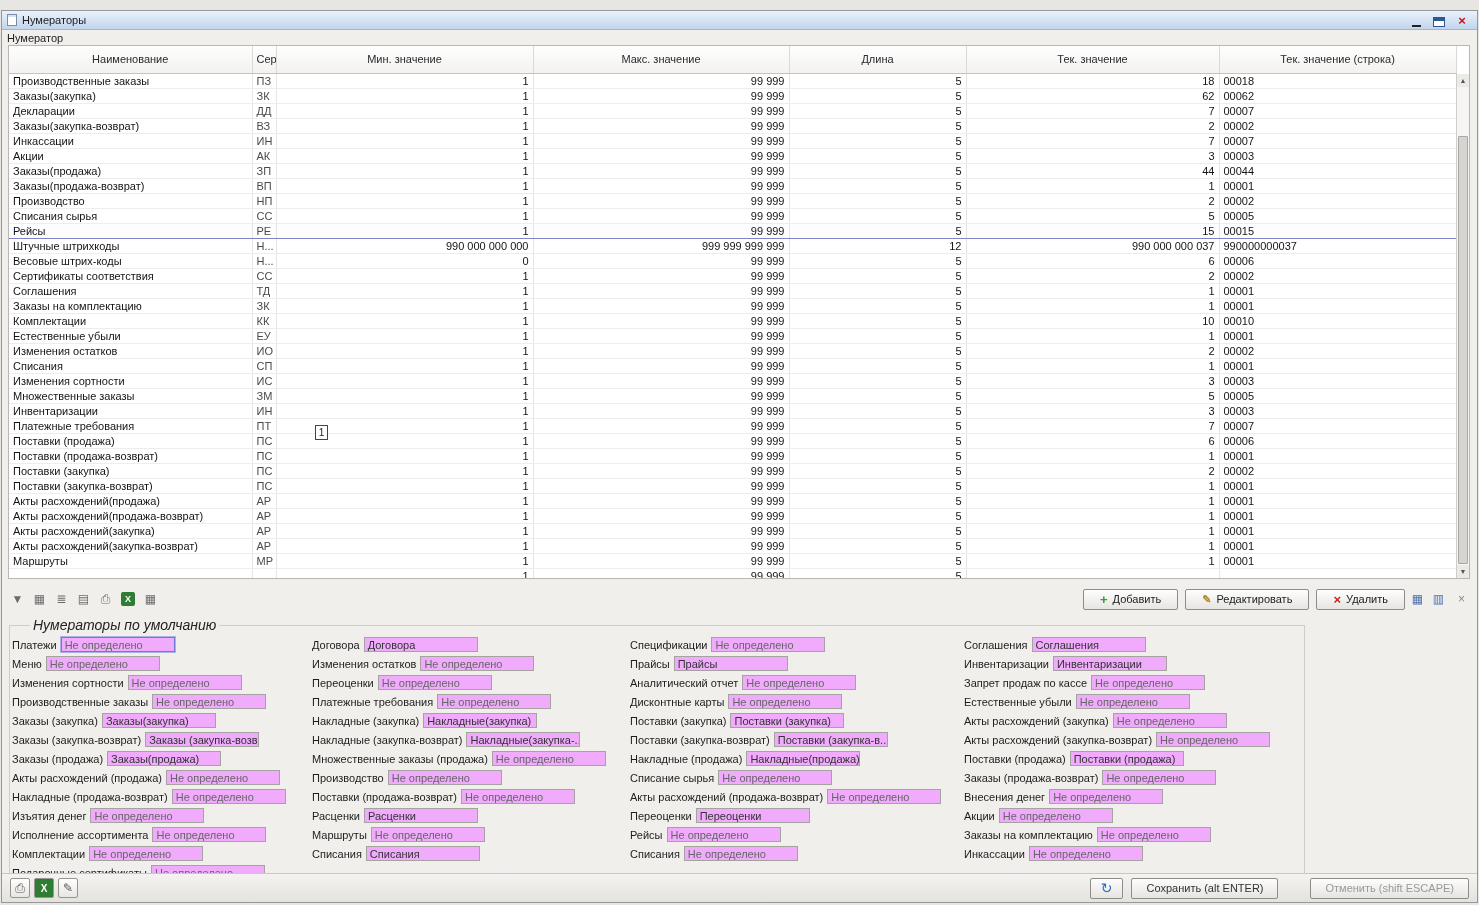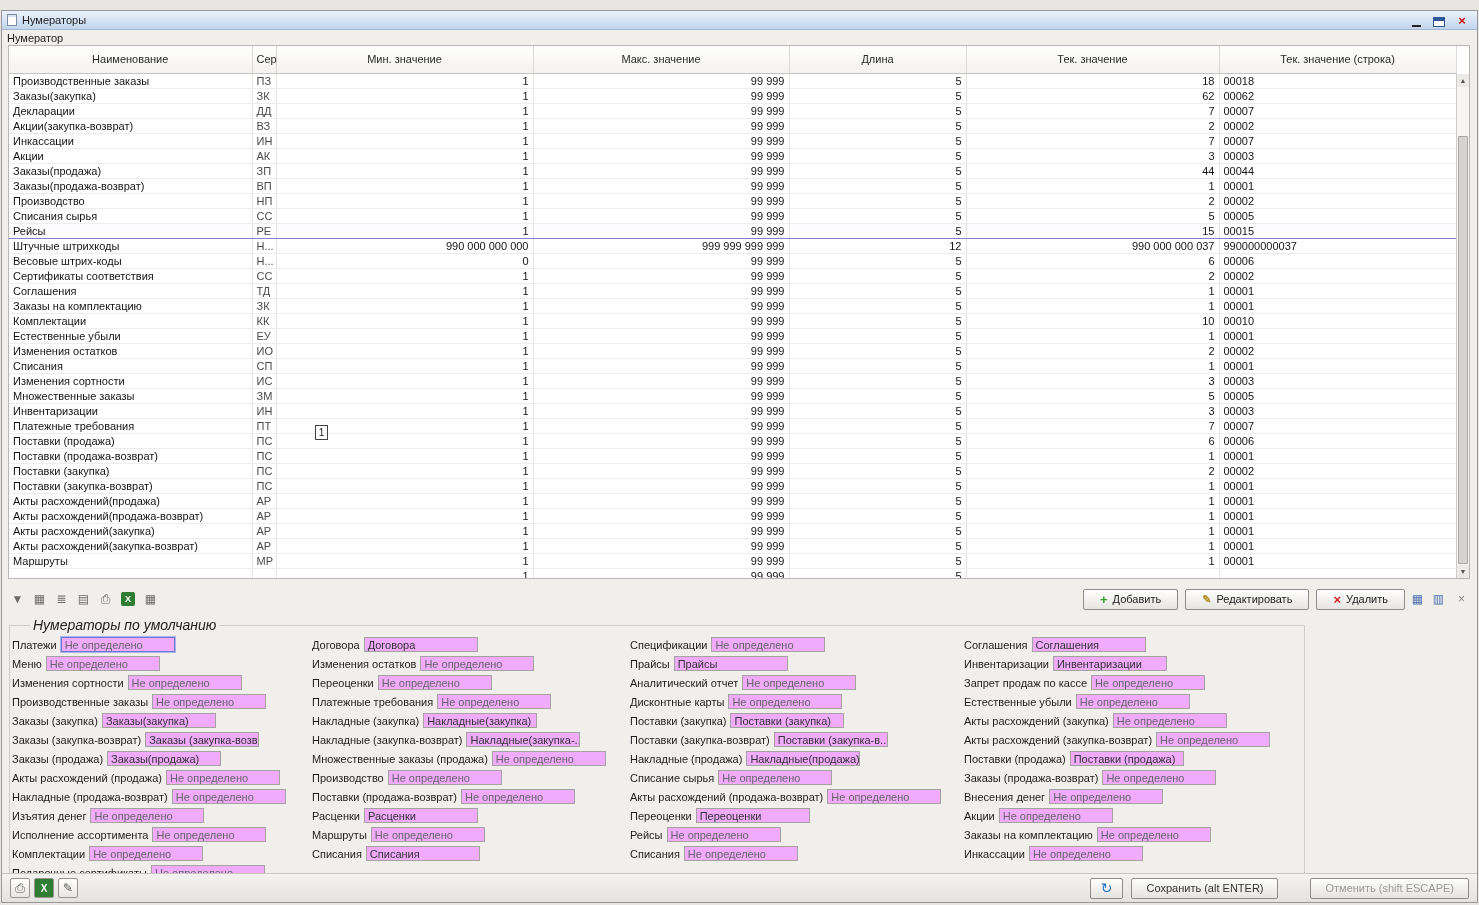--- a/index.html
+++ b/index.html
@@ -186,21 +186,21 @@
           <tr>
             <td class="col0">Декларации</td>
             <td class="col1">ДД</td>
             <td class="col2">1</td>
             <td class="col3">99 999</td>
             <td class="col4">5</td>
             <td class="col5">7</td>
             <td class="col6">00007</td>
           </tr>
           <tr>
-            <td class="col0">Акции(закупка-возврат)</td>
+            <td class="col0">Заказы(закупка-возврат)</td>
             <td class="col1">ВЗ</td>
             <td class="col2">1</td>
             <td class="col3">99 999</td>
             <td class="col4">5</td>
             <td class="col5">2</td>
             <td class="col6">00002</td>
           </tr>
           <tr>
             <td class="col0">Инкассации</td>
             <td class="col1">ИН</td>

